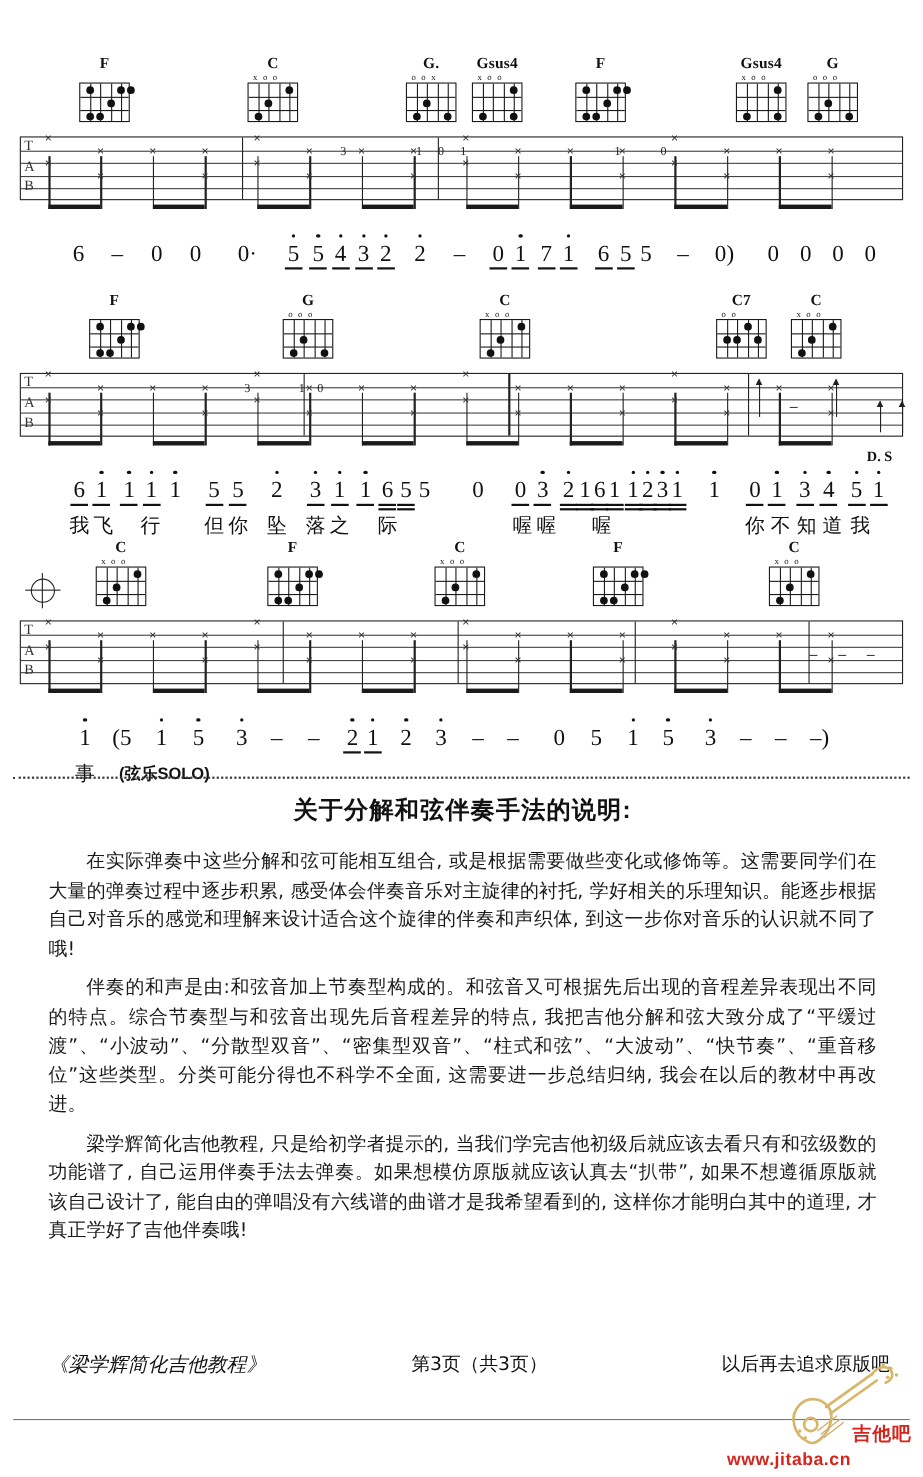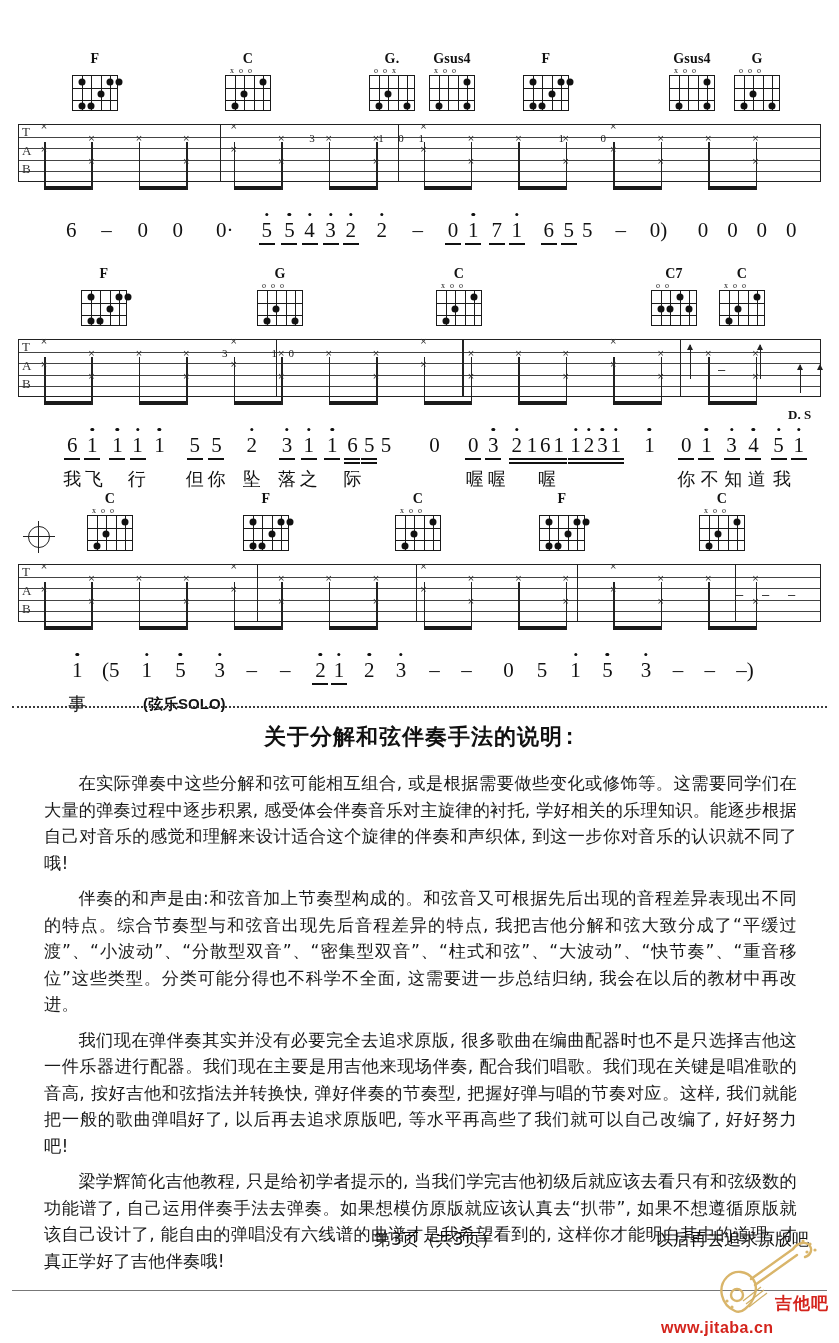--- a/index.html
+++ b/index.html
@@ -104,21 +104,21 @@
 
   
   .divider{
     position:absolute;left:12px;right:12px;
     border-top:2.5px dotted #3a3a3a;
   }
 
   
   .sect-title{
     text-align:center;font-weight:bold;font-size:22px;
-    font-family:Liberation Mono, monospace;
+    font-family:Liberation Sans, sans-serif;
     letter-spacing:1px;color:#111;
   }
   .para{
     font-family:"DejaVu Sans","Liberation Sans",sans-serif;
     font-size:17.2px;line-height:26.5px;color:#1a1a1a;
     text-indent:2em;margin:0 0 9px 0;
     text-align:justify;
     letter-spacing:.2px;
   }
   .textbody{position:absolute;left:44px;right:42px;}
@@ -888,37 +888,37 @@
         <div class="jp" style="left: 607.436px; top: 12px;">5</div>
         <div class="updot" style="left: 607.436px; top: 5px;"></div>
         <div class="jp" style="left: 646.03px; top: 12px;">3</div>
         <div class="updot" style="left: 646.03px; top: 5px;"></div>
         <div class="jp" style="left: 677.912px; top: 12px;">–</div>
         <div class="jp" style="left: 709.794px; top: 12px;">–</div>
         <div class="jp" style="left: 745.032px; top: 12px;">–)</div>
       </div>
     <div class="lyrics" id="ly3">
         <div class="ly" style="left: 77.188px; top: 2px;">事</div>
-        <div class="ly lat" style="left: 149.342px; top: 2px; margin-left: 35px;">(弦乐SOLO)</div>
+        <div class="ly lat" style="left: 149.342px; top: 2px;">(弦乐SOLO)</div>
       </div>
   </div>
 
   <div class="divider" style="top:706px;"></div>
 
   <div class="textbody" style="top:722px;">
     <div class="sect-title">关于分解和弦伴奏手法的说明:</div>
     <div style="height:18px"></div>
     <p class="para">在实际弹奏中这些分解和弦可能相互组合, 或是根据需要做些变化或修饰等。这需要同学们在大量的弹奏过程中逐步积累, 感受体会伴奏音乐对主旋律的衬托, 学好相关的乐理知识。能逐步根据自己对音乐的感觉和理解来设计适合这个旋律的伴奏和声织体, 到这一步你对音乐的认识就不同了哦!</p>
     <p class="para">伴奏的和声是由:和弦音加上节奏型构成的。和弦音又可根据先后出现的音程差异表现出不同的特点。综合节奏型与和弦音出现先后音程差异的特点, 我把吉他分解和弦大致分成了“平缓过渡”、“小波动”、“分散型双音”、“密集型双音”、“柱式和弦”、“大波动”、“快节奏”、“重音移位”这些类型。分类可能分得也不科学不全面, 这需要进一步总结归纳, 我会在以后的教材中再改进。</p>
-    <p class="para">我们现在弹伴奏其实并没有必要完全去追求原版, 很多歌曲在编曲配器时也不是只选择吉他这一件乐器进行配器。我们现在主要是用吉他来现场伴奏, 配合我们唱歌。我们现在关键是唱准歌的音高, 按好吉他和弦指法并转换快, 弹好伴奏的节奏型, 把握好弹与唱的节奏对应。这样, 我们就能把一般的歌曲弹唱好了, 以后再去追求原版吧, 等水平再高些了我们就可以自己改编了, 好好努力吧!</p>
     <p class="para">梁学辉简化吉他教程, 只是给初学者提示的, 当我们学完吉他初级后就应该去看只有和弦级数的功能谱了, 自己运用伴奏手法去弹奏。如果想模仿原版就应该认真去“扒带”, 如果不想遵循原版就该自己设计了, 能自由的弹唱没有六线谱的曲谱才是我希望看到的, 这样你才能明白其中的道理, 才真正学好了吉他伴奏哦!</p>
   </div>
 
   <div class="footer" style="top:1228px;">
     <div class="footer-row">
+      <span class="f-left">《梁学辉简化吉他教程》</span>
       <span class="f-mid">第3页（共3页）</span>
       <span class="f-right">以后再去追求原版吧</span>
     </div>
   </div>
   <div class="footline" style="top:1290px;"></div>
 
   <div class="logo">
     <svg width="130" height="86" viewBox="0 0 130 86">
       <g stroke="#d9b56a" stroke-width="2.4" fill="none" stroke-linecap="round">
         <path d="M38 76 C24 70 20 52 30 42 C38 34 50 36 56 44 C62 52 58 66 48 74 C45 76.5 41 77.5 38 76 Z"></path>

